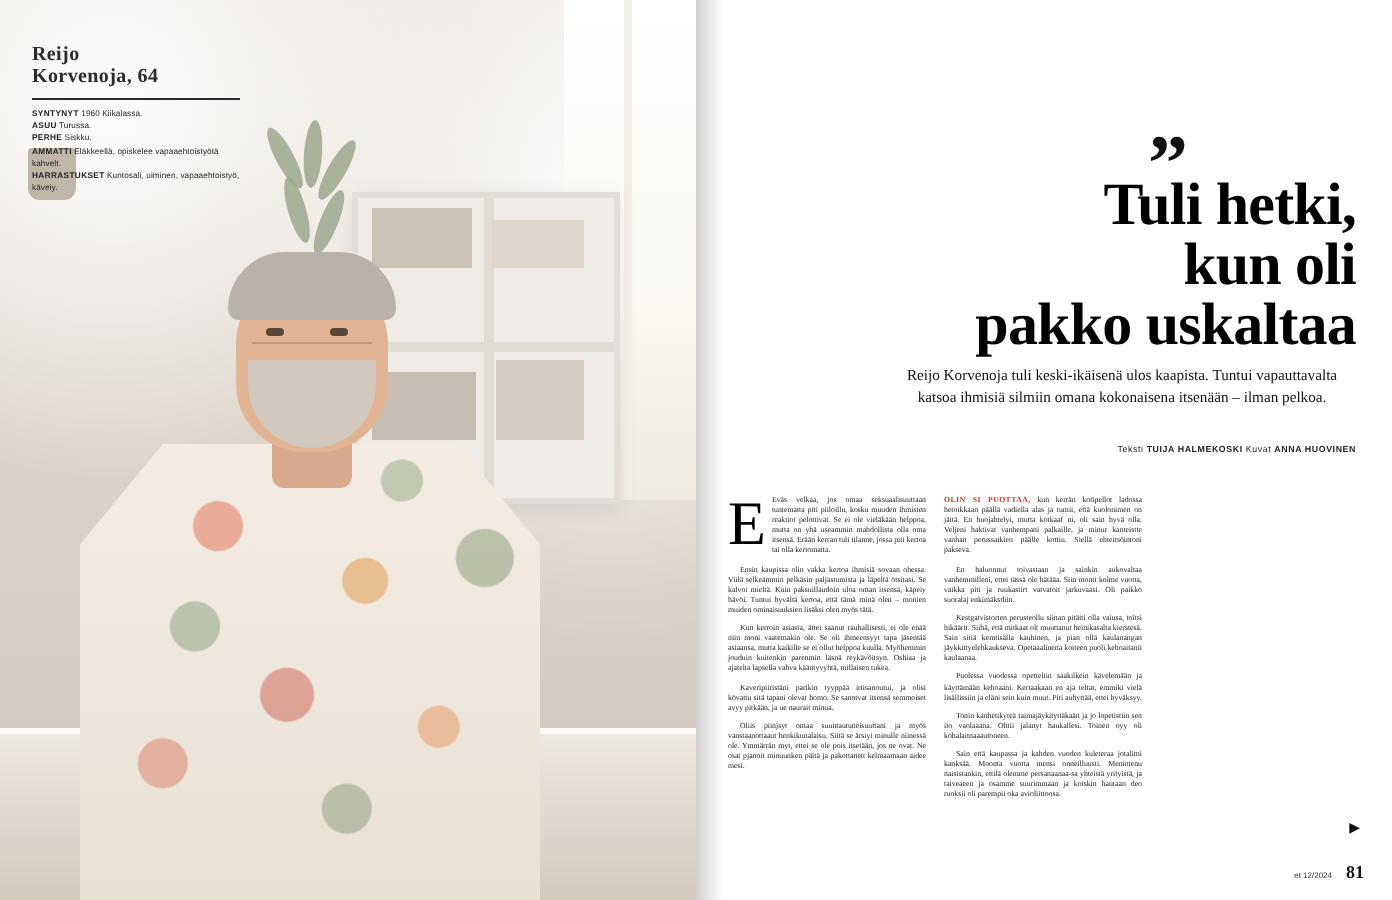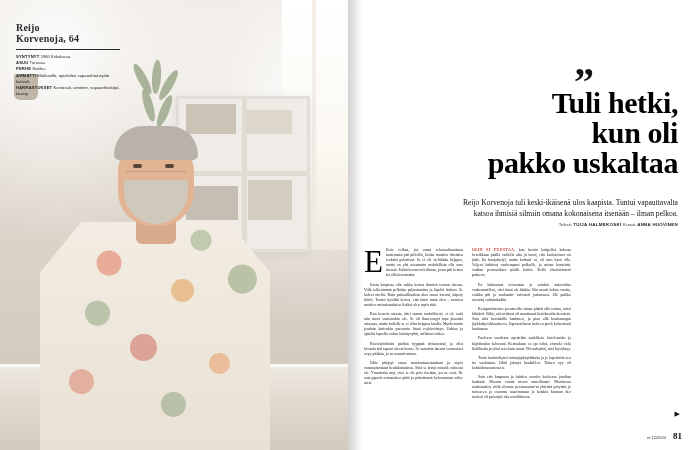--- a/index.html
+++ b/index.html
@@ -253,23 +253,23 @@
     font-weight: bold;
     font-size: 30px;
     line-height: 30px;
     letter-spacing: -0.4px;
     color: #000;
   }
   .headline .l { display: block; }
   .standfirst {
     position: absolute;
     left: 96px;
-    top: 197px;
+    top: 182px;
     width: 234px;
-    text-align: right;
+    text-align: center;
     font-family: "Liberation Serif", serif;
     font-size: 7.6px;
     line-height: 11px;
     color: #111;
   }
   .byline {
     position: absolute;
     left: 96px;
     top: 222px;
     width: 234px;

